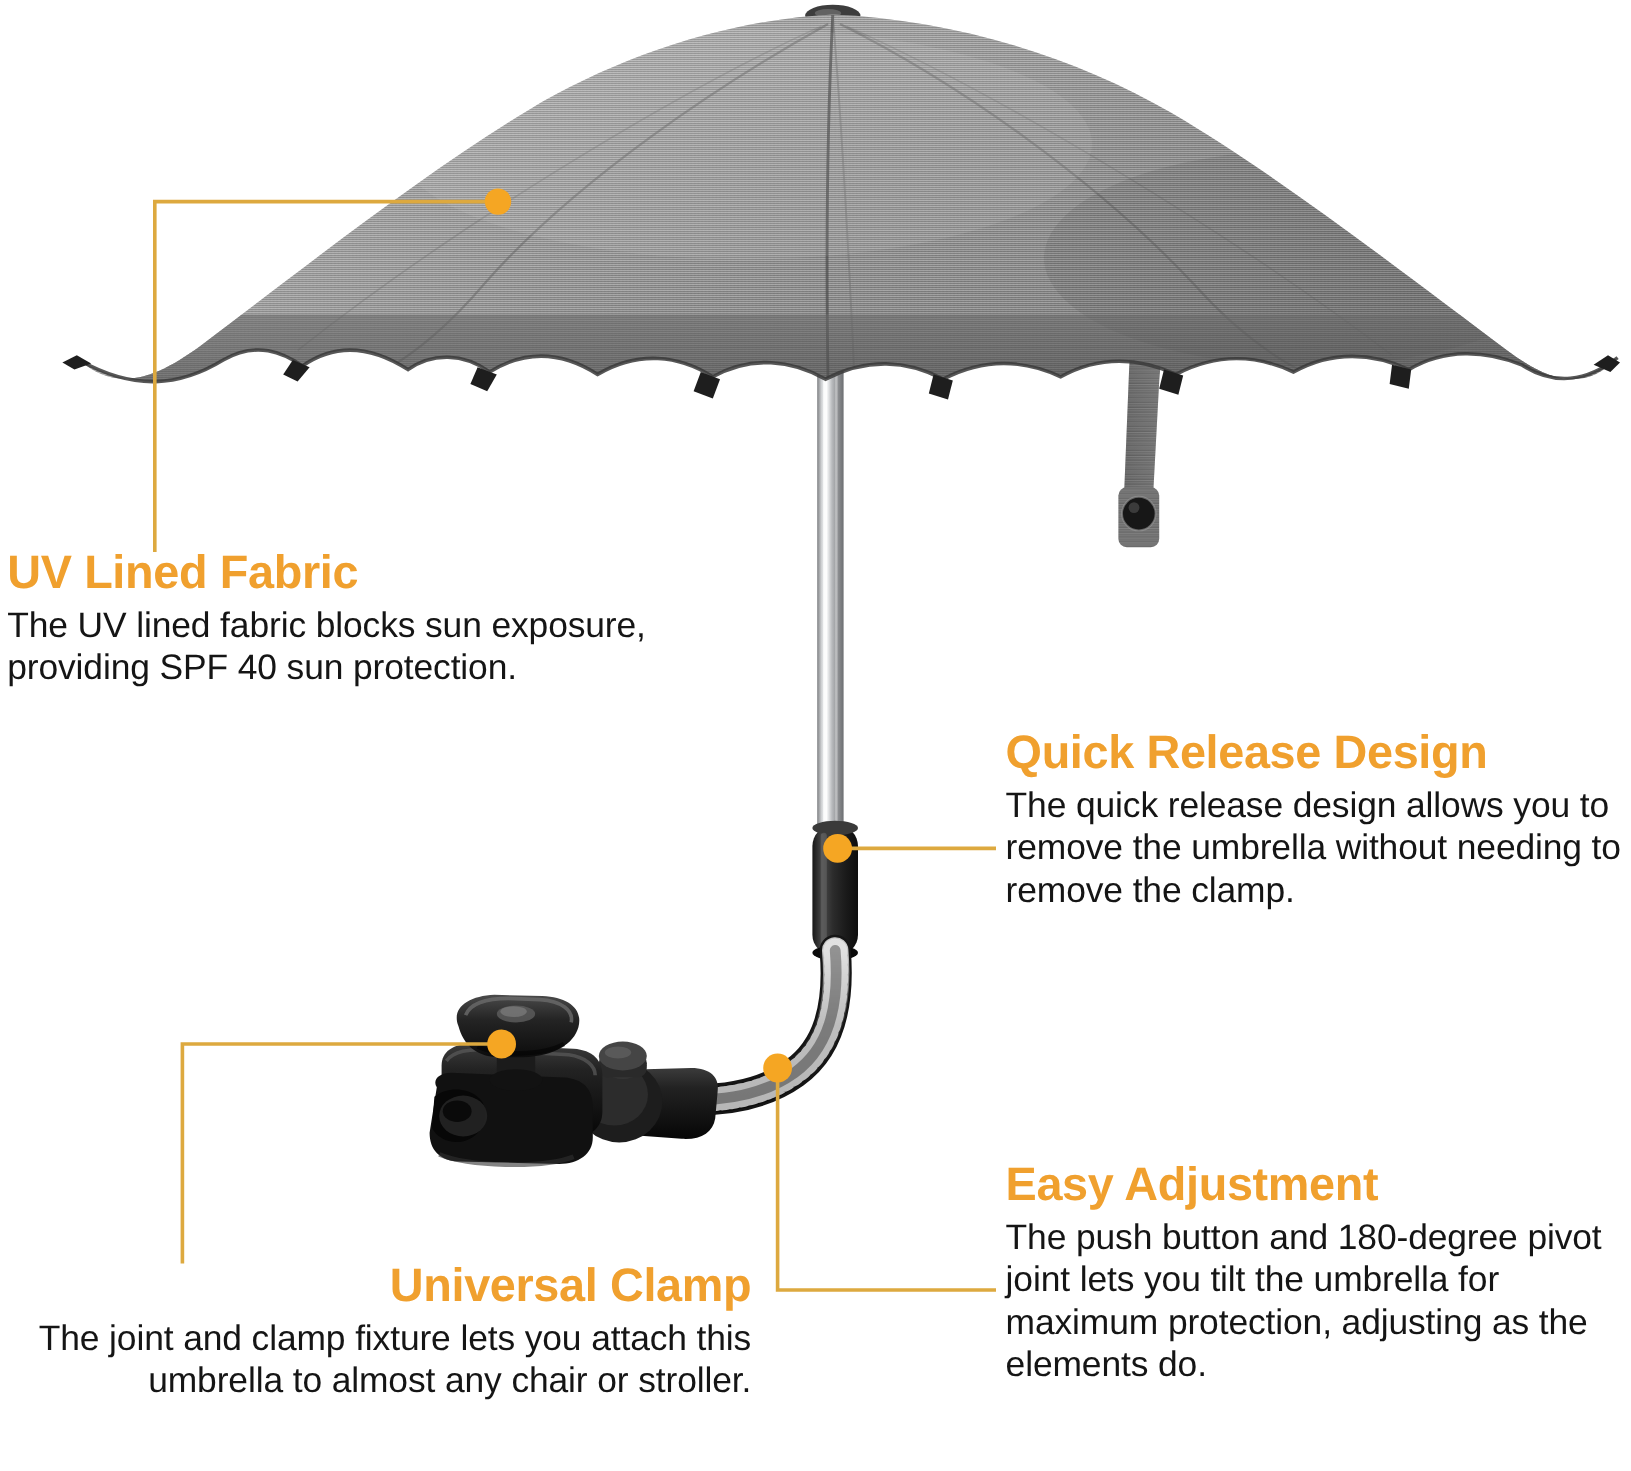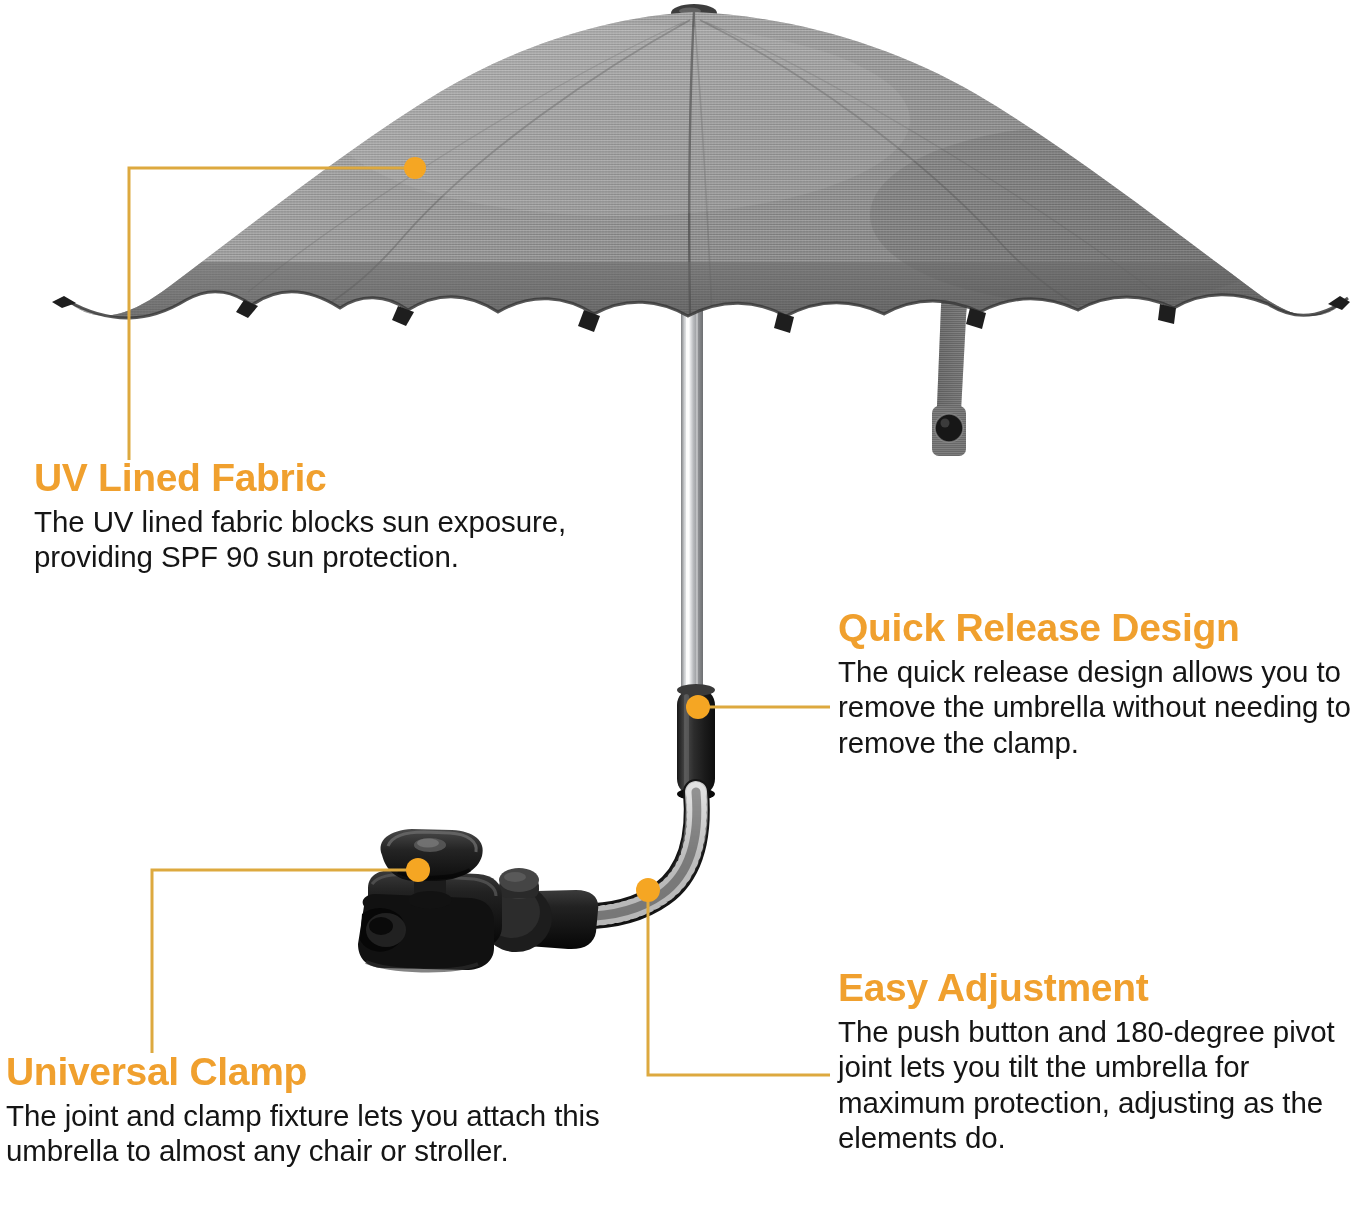--- a/index.html
+++ b/index.html
@@ -49,36 +49,36 @@
     color: #151515;
     font-size: 29.5px;
     line-height: 1.2;
     letter-spacing: -0.1px;
     margin: 0;
   }
   #callout-uv {
     left: 6px;
     top: 458px;
     width: 620px;
-    margin-left: 28px;
   }
   #callout-quick-release {
     left: 838px;
     top: 608px;
     width: 528px;
   }
   #callout-easy-adjustment {
     left: 838px;
     top: 968px;
     width: 528px;
   }
   #callout-universal-clamp {
     left: 6px;
     top: 1052px;
     width: 620px;
+    text-align: right;
   }
 </style>
 </head>
 <body>
 
 <div id="page">
 
   <svg class="product-art" viewBox="0 0 1359 1226">
     <defs>
       <linearGradient id="canopyGrad" x1="0" y1="0" x2="0" y2="1">
@@ -384,21 +384,21 @@
     <g fill="#f5a623">
       <circle cx="415" cy="168" r="11"></circle>
       <circle cx="698" cy="707" r="12"></circle>
       <circle cx="648" cy="890" r="12"></circle>
       <circle cx="418" cy="870" r="12"></circle>
     </g>
   </svg>
 
   <div class="callout" id="callout-uv">
     <div class="callout-title">UV Lined Fabric</div>
-    <div class="callout-body">The UV lined fabric blocks sun exposure, providing SPF 90 sun protection.</div>
+    <div class="callout-body">The UV lined fabric blocks sun exposure, providing SPF 40 sun protection.</div>
   </div>
 
   <div class="callout" id="callout-quick-release">
     <div class="callout-title">Quick Release Design</div>
     <div class="callout-body">The quick release design allows you to remove the umbrella without needing to remove the clamp.</div>
   </div>
 
   <div class="callout" id="callout-easy-adjustment">
     <div class="callout-title">Easy Adjustment</div>
     <div class="callout-body">The push button and 180-degree pivot joint lets you tilt the umbrella for maximum protection, adjusting as the elements do.</div>

